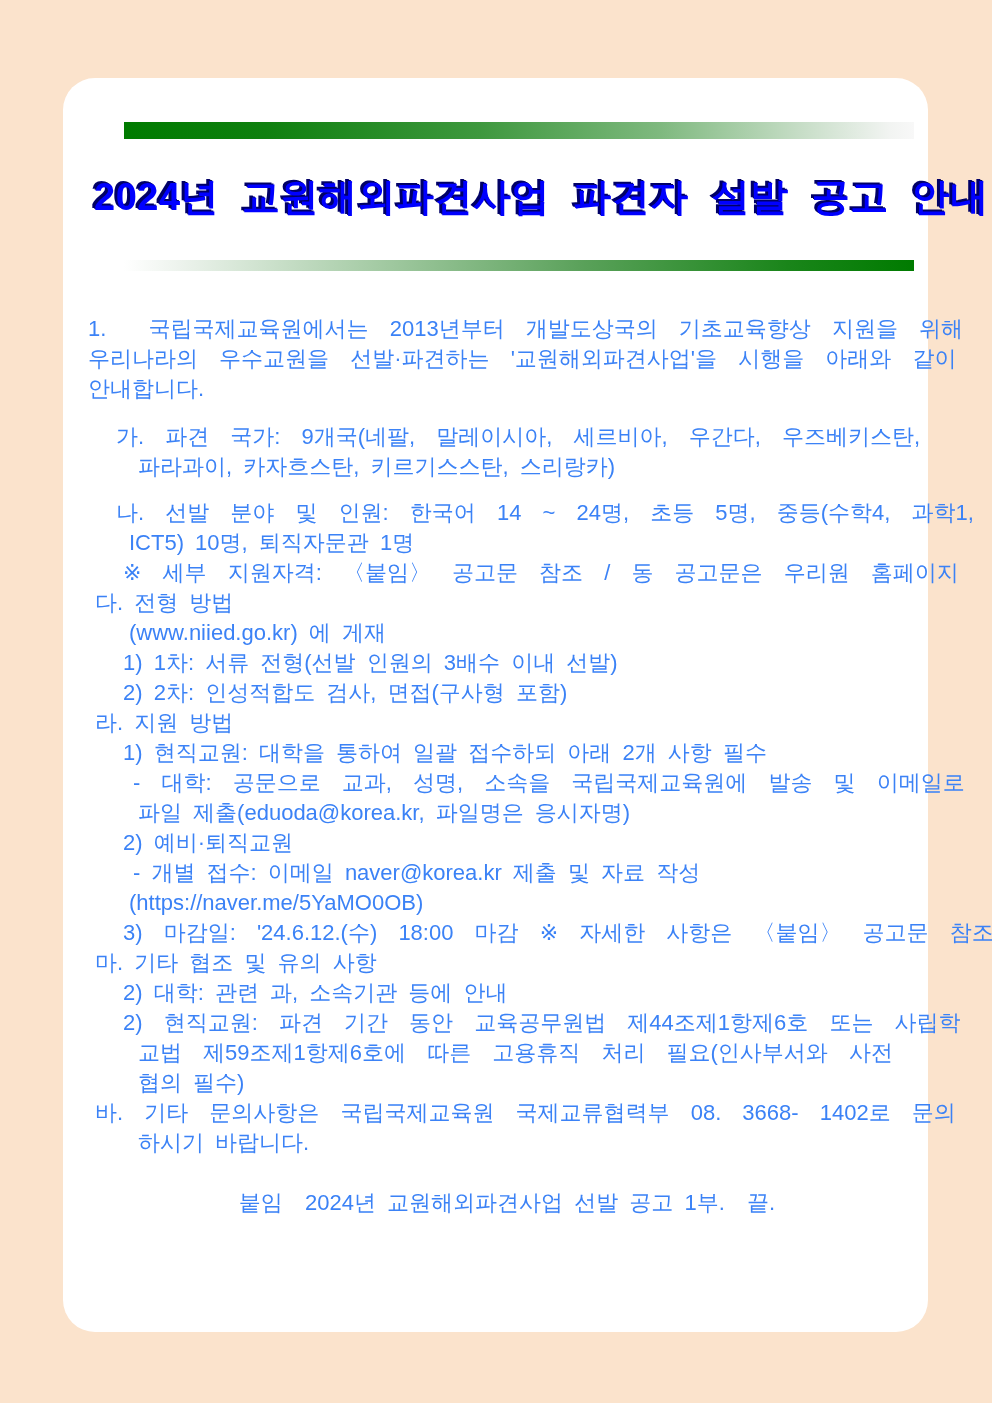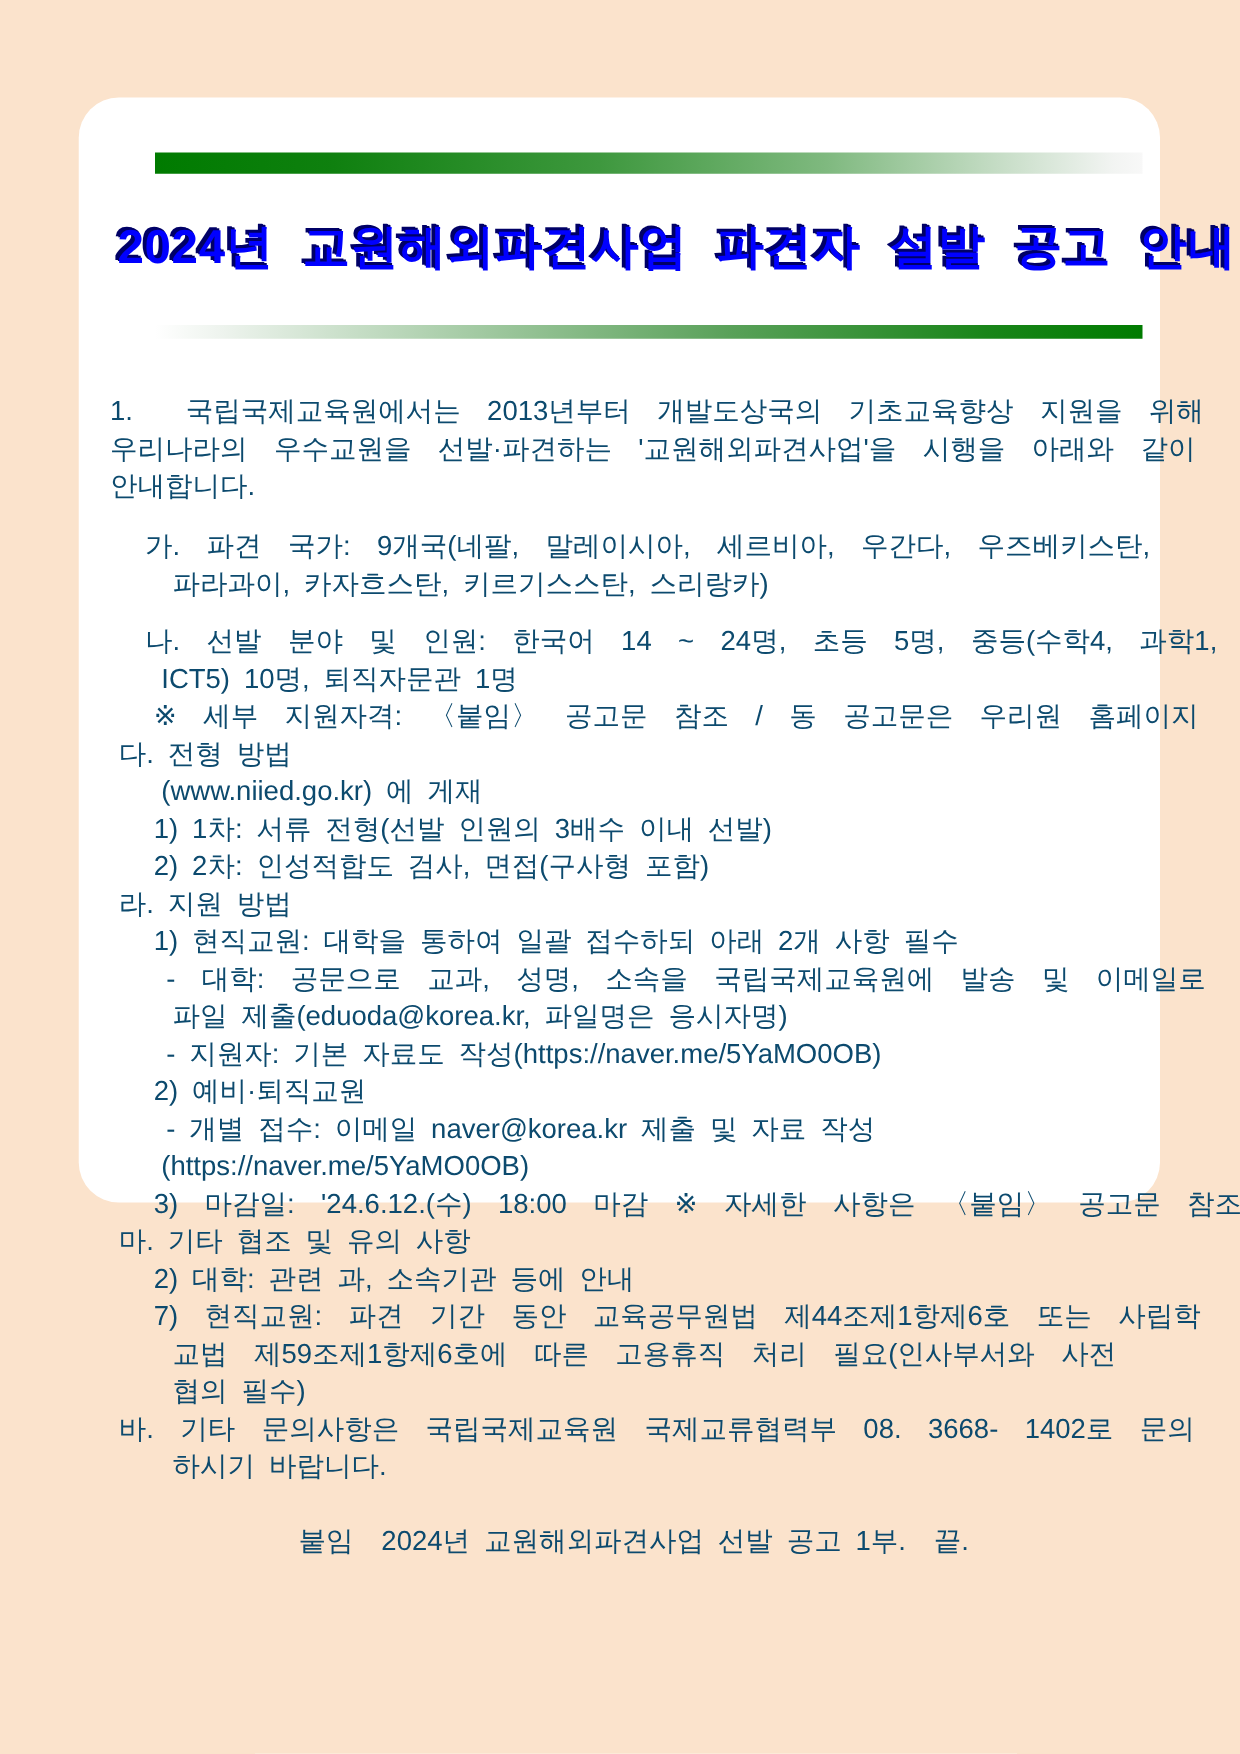--- a/index.html
+++ b/index.html
@@ -5,21 +5,21 @@
   html,body { margin:0; padding:0; }
   body {
     width:992px; height:1403px;
     background:#FBE3CC;
     font-family:"Liberation Sans","DejaVu Sans",sans-serif;
     position:relative;
     overflow:hidden;
   }
   .card {
     position:absolute; left:63px; top:78px;
-    width:865px; height:884px;
+    width:865px; height:1254px;
     background:#FFFFFF;
     border-radius:32px;
   }
   .bar-top {
     position:absolute; left:61px; top:44px;
     width:790px; height:17px;
     background:linear-gradient(to right,#007B00 0%,#0F800F 18%,#3E983E 45%,#7FB97F 68%,#C8DEC8 86%,#F2F4F2 97%,#F8F8F8 100%);
   }
   .bar-bottom {
     position:absolute; left:61px; top:182px;
@@ -33,21 +33,21 @@
     font-size:38px; font-weight:bold;
     color:#0000FF;
     word-spacing:12px;
     letter-spacing:0.5px;
     white-space:nowrap;
     text-shadow:-3px -2px 0 #000066, -1px -1px 0 #000066;
   }
   .content {
     position:absolute; left:25px; top:236px;
     width:838px;
-    font-size:22px; color:#0c4a6e;
+    font-size:22px; color:#3b82f6;
     word-spacing:5px;
   }
   .ln { line-height:30px; white-space:pre; }
   .jw { word-spacing:15px; }       
   .i0 { padding-left:0; }          
   .i1 { padding-left:7px; }        
   .i2 { padding-left:28px; }       
   .i3 { padding-left:35px; }       
   .i4 { padding-left:45px; }       
   .i5 { padding-left:50px; }       
@@ -77,28 +77,27 @@
     <div class="ln i6">ICT5) 10명, 퇴직자문관 1명</div>
     <div class="ln i3 jw">※ 세부 지원자격: 〈붙임〉 공고문 참조 / 동 공고문은 우리원 홈페이지</div>
     <div class="ln i1">다. 전형 방법</div>
     <div class="ln i6">(www.niied.go.kr) 에 게재</div>
     <div class="ln i3">1) 1차: 서류 전형(선발 인원의 3배수 이내 선발)</div>
     <div class="ln i3">2) 2차: 인성적합도 검사, 면접(구사형 포함)</div>
     <div class="ln i1">라. 지원 방법</div>
     <div class="ln i3">1) 현직교원: 대학을 통하여 일괄 접수하되 아래 2개 사항 필수</div>
     <div class="ln i4 jw">- 대학: 공문으로 교과, 성명, 소속을 국립국제교육원에 발송 및 이메일로</div>
     <div class="ln i5">파일 제출(eduoda@korea.kr, 파일명은 응시자명)</div>
-    <div class="ln i4">- 지원자: 기본 자료도 작성(https://naver.me/5YaMO0OB)</div>
     <div class="ln i3">2) 예비·퇴직교원</div>
     <div class="ln i4">- 개별 접수: 이메일 naver@korea.kr 제출 및 자료 작성</div>
     <div class="ln i6">(https://naver.me/5YaMO0OB)</div>
     <div class="ln i3 jw">3) 마감일: '24.6.12.(수) 18:00 마감 ※ 자세한 사항은 〈붙임〉 공고문 참조</div>
     <div class="ln i1">마. 기타 협조 및 유의 사항</div>
     <div class="ln i3">2) 대학: 관련 과, 소속기관 등에 안내</div>
-    <div class="ln i3 jw">7) 현직교원: 파견 기간 동안 교육공무원법 제44조제1항제6호 또는 사립학</div>
+    <div class="ln i3 jw">2) 현직교원: 파견 기간 동안 교육공무원법 제44조제1항제6호 또는 사립학</div>
     <div class="ln i5 jw">교법 제59조제1항제6호에 따른 고용휴직 처리 필요(인사부서와 사전</div>
     <div class="ln i5">협의 필수)</div>
     <div class="ln i1 jw">바. 기타 문의사항은 국립국제교육원 국제교류협력부 08. 3668- 1402로 문의</div>
     <div class="ln i5">하시기 바랍니다.</div>
     <div class="ln i0 g30">붙임  2024년 교원해외파견사업 선발 공고 1부.  끝.</div>
   </div>
 
 </div>
 
 </body></html>

